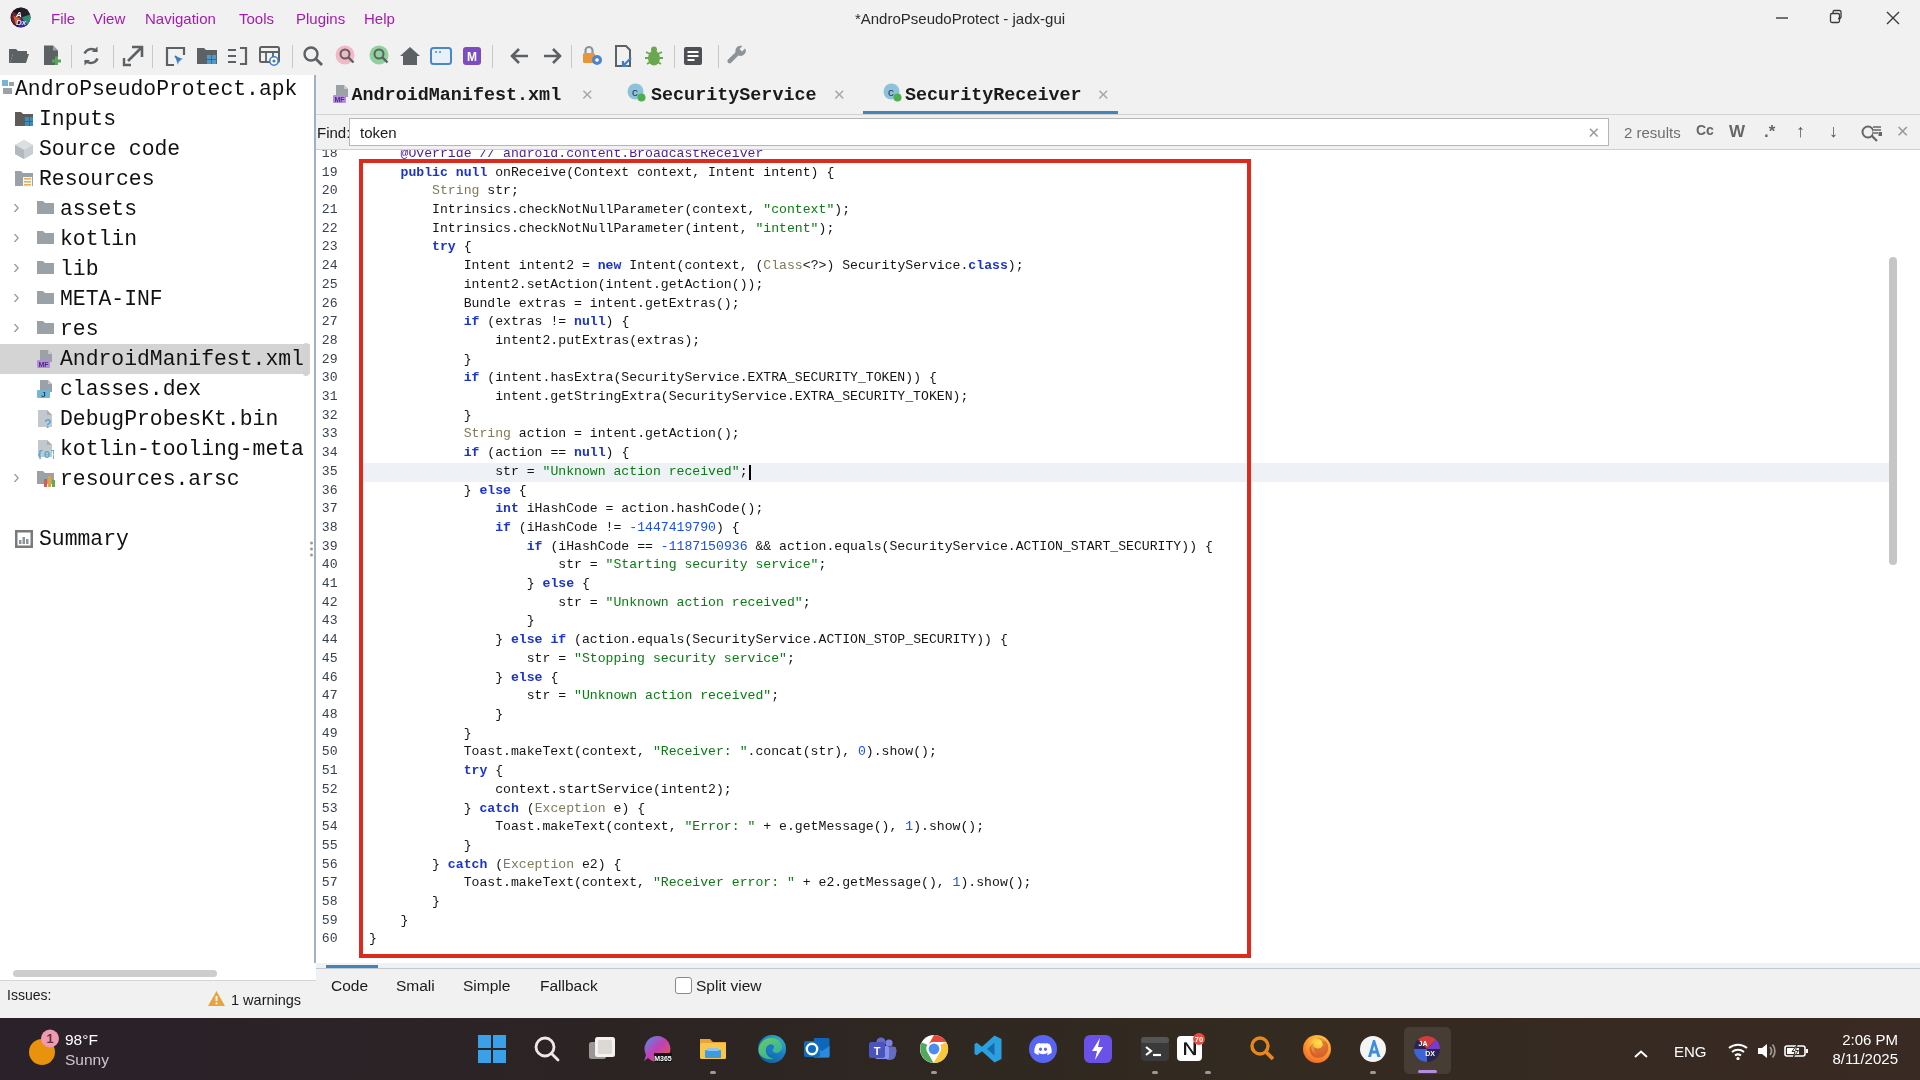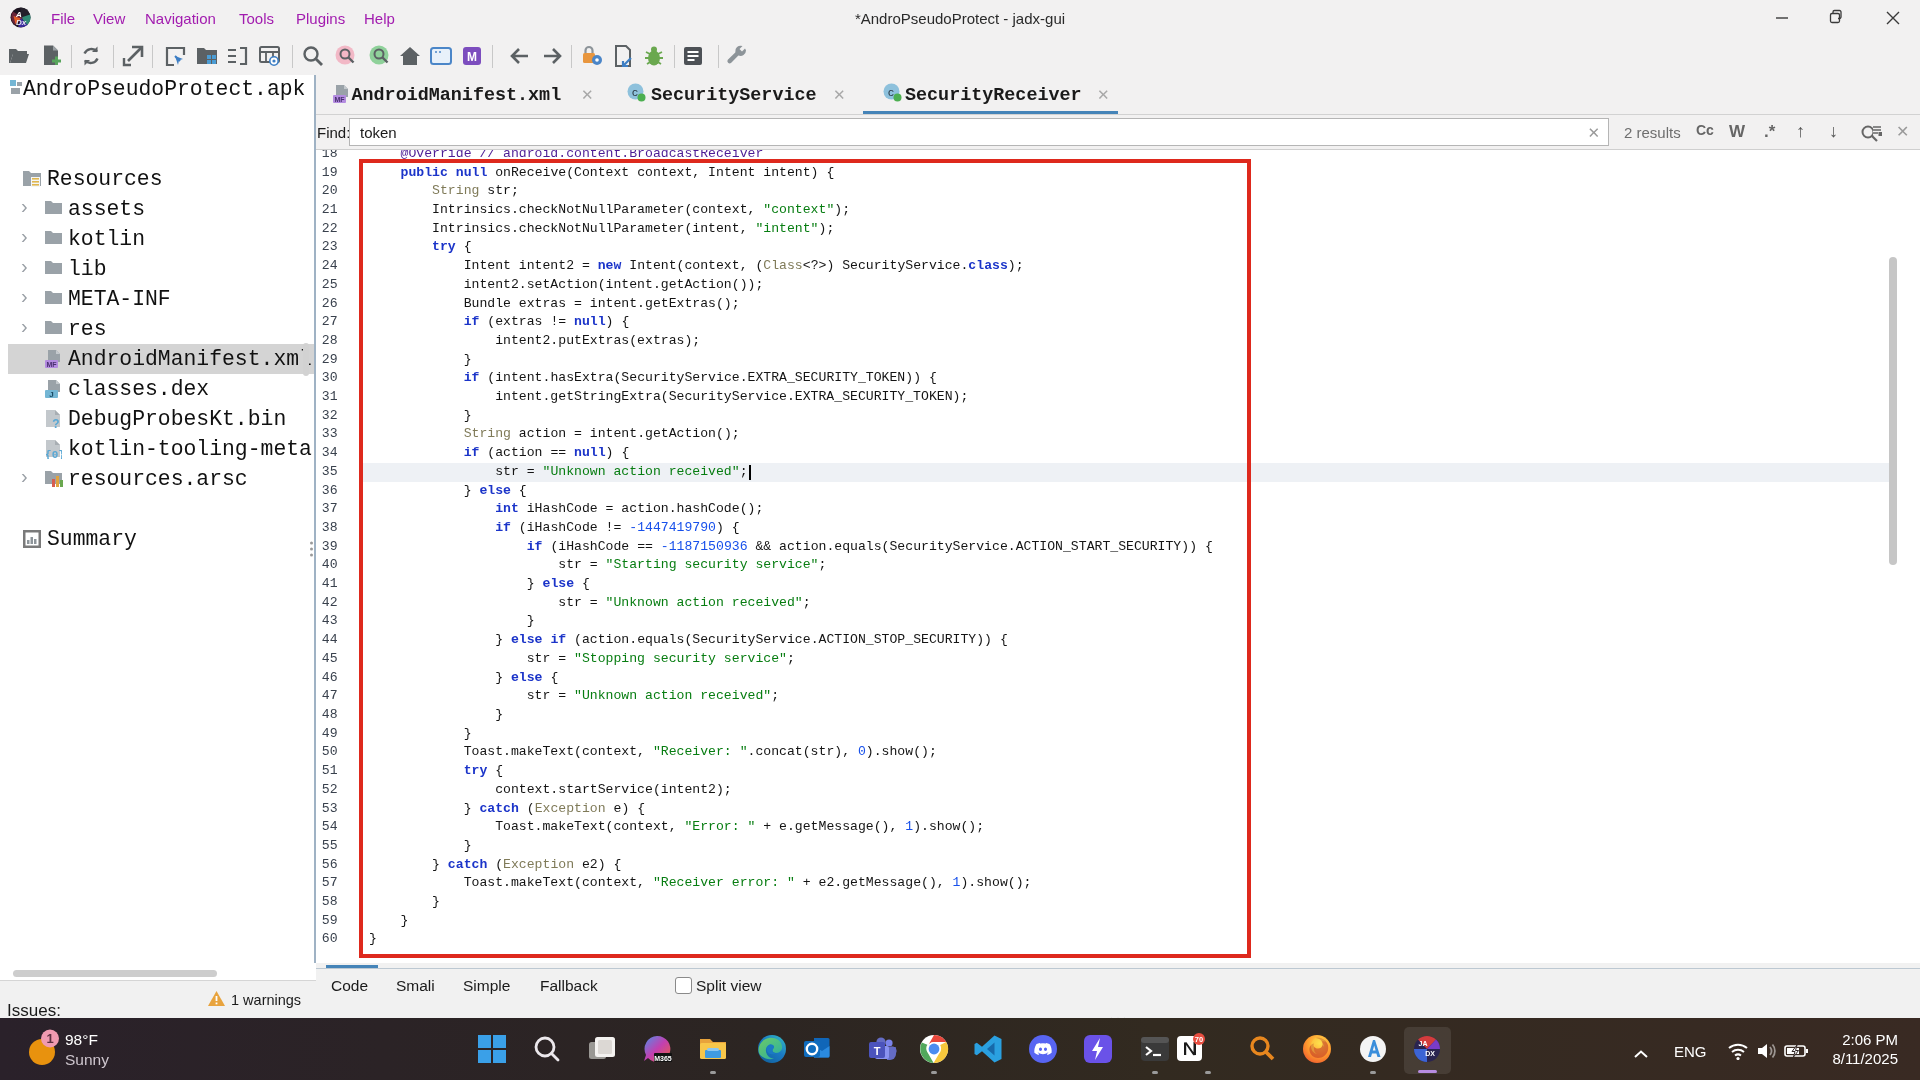--- a/index.html
+++ b/index.html
@@ -6,21 +6,21 @@
 .abs {position:absolute}
 
 #top {position:absolute;left:0;top:0;width:1920px;height:75px;background:#f2f1f1}
 #menu span {position:absolute;top:10px;font-size:15px;color:#a21caf}
 #title {position:absolute;top:10px;left:0;width:1920px;text-align:center;font-size:15px;color:#2a2a2a}
 .wbtn {position:absolute;top:0;width:46px;height:36px;color:#3a3a3a}
 .ti {position:absolute}
 .tsep {position:absolute;top:45px;width:1px;height:23px;background:#c8c8c8}
 
 #tree {position:absolute;left:0;top:75px;width:314px;height:905px;background:#fff;overflow:hidden}
-.trow {position:absolute;left:8px;width:310px;height:30px}
+.trow {position:absolute;left:0;width:310px;height:30px}
 .tlabel {position:absolute;top:2.5px;font-family:"Liberation Mono",monospace;font-size:21.4px;color:#111;white-space:nowrap}
 .ticon {position:absolute;top:5px}
 .chev {position:absolute;left:13px;top:1px;font-size:20px;color:#9aa0a6}
 #treehsb {position:absolute;left:13px;top:970px;width:204px;height:7px;border-radius:4px;background:#cdcdcd}
 #treevsb {position:absolute;left:303px;top:343px;width:6px;height:33px;border-radius:3px;background:#d2d2d2}
 #divider {position:absolute;left:314px;top:75px;width:1.5px;height:888px;background:#9fb2c4}
 
 #tabbar {position:absolute;left:316px;top:75px;width:1604px;height:39px;background:#f2f1f1}
 .tabtext {position:absolute;top:9.5px;font-family:"Liberation Mono",monospace;font-size:18.4px;font-weight:bold;color:#1a1a1a;white-space:nowrap}
 .tabx {position:absolute;top:11px;font-size:15px;color:#a8a8a8}
@@ -196,20 +196,38 @@
       </svg></div>
 </div>
 <div id="tree">
 <div class="trow" style="top:-1px;">
       <span class="ticon" style="left:2px"><svg width="14" height="16" viewBox="0 0 14 16" style="">
           <rect x="0" y="1" width="6" height="6" fill="#74b6d4"></rect>
           <rect x="7" y="3" width="5" height="4" fill="#9aa2a8"></rect>
           <rect x="1" y="9" width="9" height="6" fill="#9aa2a8"></rect>
         </svg></span>
       <span class="tlabel" style="left:15px">AndroPseudoProtect.apk</span>
+    </div>
+<div class="trow" style="top:29px;">
+      <span class="ticon" style="left:14px"><svg width="20" height="18" viewBox="0 0 20 18" style="">
+          <path d="M1 3h6l2 2h10v12H1z" fill="#5f5b58"></path>
+          <rect x="11" y="8" width="4" height="4" fill="#3592c4"></rect>
+          <rect x="16" y="8" width="3" height="4" fill="#3592c4"></rect>
+          <rect x="11" y="13" width="4" height="4" fill="#3592c4"></rect>
+          <rect x="16" y="13" width="3" height="4" fill="#3592c4"></rect>
+        </svg></span>
+      <span class="tlabel" style="left:39px">Inputs</span>
+    </div>
+<div class="trow" style="top:59px;">
+      <span class="ticon" style="left:14px"><svg width="20" height="20" viewBox="0 0 20 20" style="">
+          <path d="M10 1 19 6v9l-9 5-9-5V6z" fill="#c8cdd1"></path>
+          <path d="M10 1 19 6l-9 5-9-5z" fill="#dbdfe2"></path>
+          <path d="M10 11v9l-9-5V6z" fill="#b2b8bd"></path>
+        </svg></span>
+      <span class="tlabel" style="left:39px">Source code</span>
     </div>
 <div class="trow" style="top:89px;text-decoration:underline;">
       <span class="ticon" style="left:14px"><svg width="20" height="18" viewBox="0 0 20 18" style="">
           <path d="M1 2h6l2 2h10v13H1z" fill="#9aa2a8"></path>
           <rect x="9" y="8" width="9" height="10" fill="#f4f6f7"></rect>
           <rect x="10" y="9" width="7" height="1.6" fill="#e0b64e"></rect>
           <rect x="10" y="12" width="7" height="1.6" fill="#e0b64e"></rect>
           <rect x="10" y="15" width="7" height="1.6" fill="#e0b64e"></rect>
         </svg></span>
       <span class="tlabel" style="left:39px">Resources</span>
@@ -453,21 +471,21 @@
   <div id="codeul"></div>
   <div id="botline"></div>
   <span class="btab" style="left:15px">Code</span>
   <span class="btab" style="left:80px">Smali</span>
   <span class="btab" style="left:147px">Simple</span>
   <span class="btab" style="left:224px">Fallback</span>
   <div id="cbox"></div>
   <span class="btab" style="left:380px">Split view</span>
 </div>
 <div id="issues">
-  <span class="fb" style="left:7px;top:20px;font-size:17px">Issues:</span>
+  <span class="fb" style="left:7px;top:6px;font-size:14px">Issues:</span>
   <span class="abs" style="left:208px;top:10px"><svg width="17" height="15" viewBox="0 0 17 15" style="">
         <path d="M8.5 0 17 15H0z" fill="#e8a33d"></path>
         <rect x="7.6" y="5" width="1.8" height="5" fill="#fff"></rect>
         <rect x="7.6" y="11.5" width="1.8" height="1.8" fill="#fff"></rect>
       </svg></span>
   <span class="fb" style="left:231px;top:11px;font-size:14.5px">1 warnings</span>
 </div>
 <div class="abs" style="left:953px;top:1014px"><svg width="18" height="5" viewBox="0 0 18 5" style="">
       <circle cx="2.5" cy="2.5" r="1.8" fill="#a8a8a8"></circle>
       <circle cx="9" cy="2.5" r="1.8" fill="#a8a8a8"></circle>

